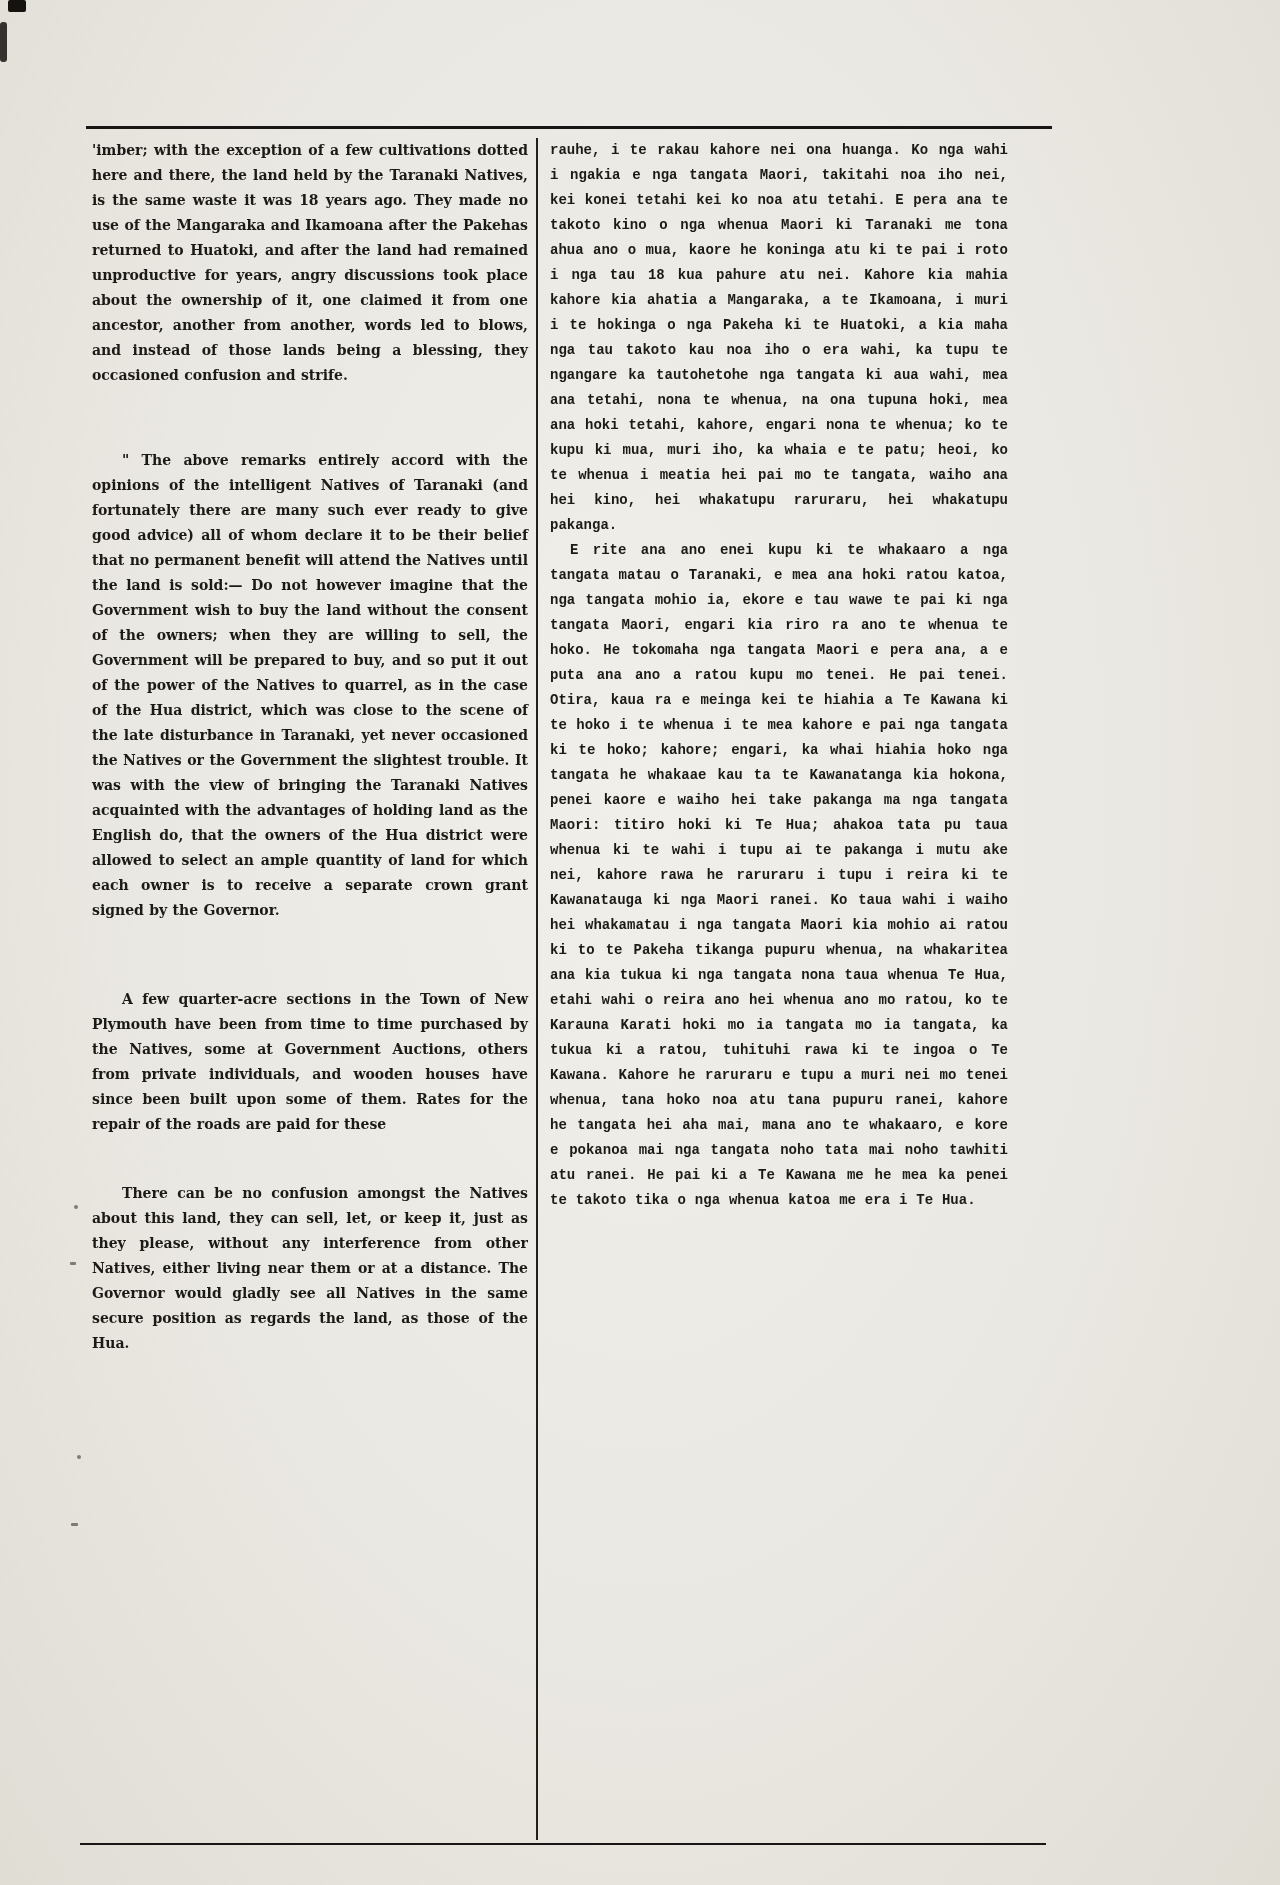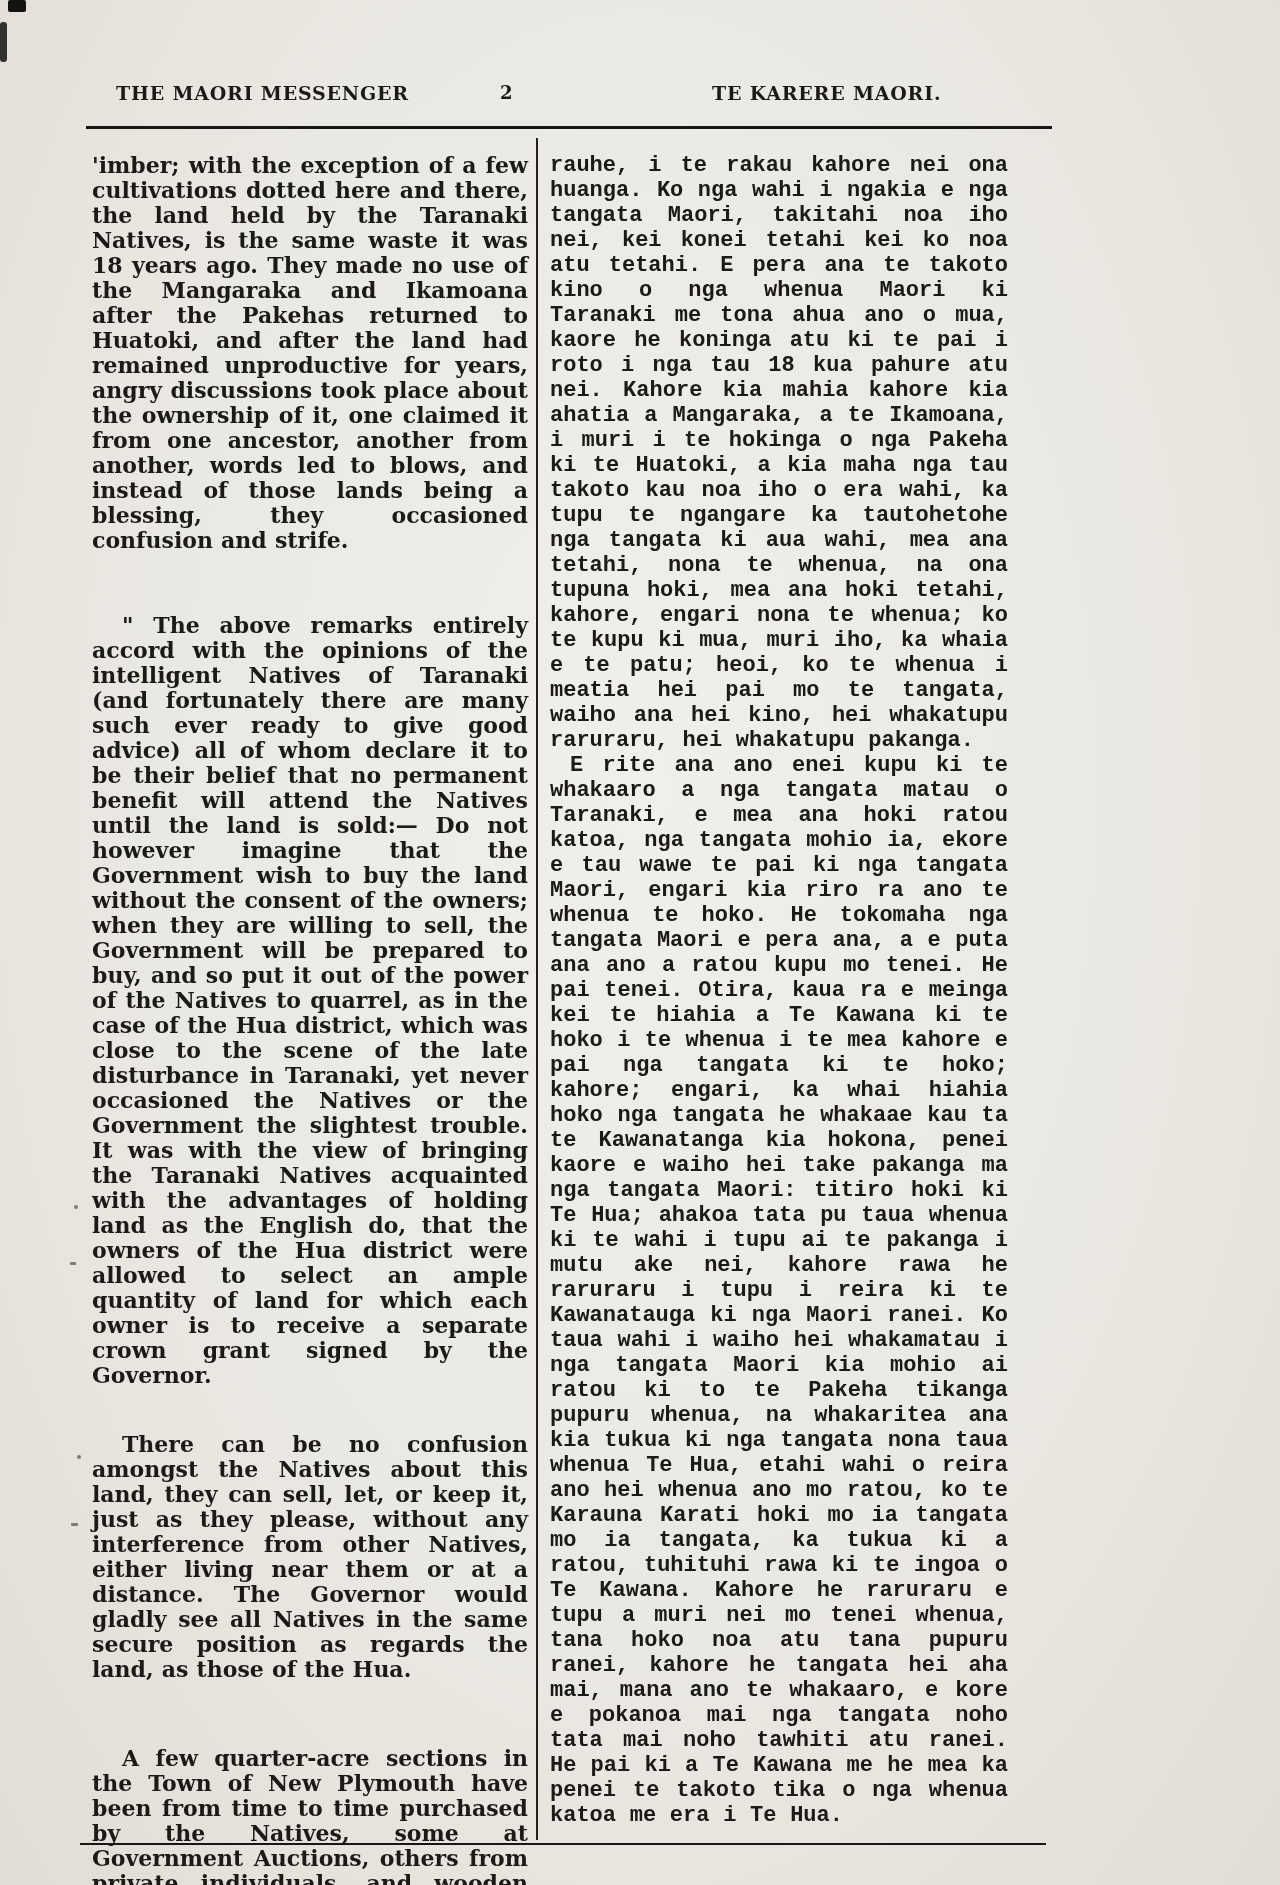--- a/index.html
+++ b/index.html
@@ -46,26 +46,25 @@
   .columns {
     position: absolute;
     top: 138px;
     left: 92px;
     width: 916px;
     height: 1702px;
     display: flex;
     align-items: stretch;
   }
   .col {
-    font-size: 22px;
+    font-size: 14px;
     line-height: 25px;
     font-weight: bold;
     text-align: justify;
     word-spacing: 0.5px;
-    margin-top: 15px;
   }
   .col p {
     margin: 0;
   }
   .col-left  { width: 436px; }
   .col-right { flex: 1; font-family: Liberation Mono, monospace; }
   .divider {
     width: 2px;
     background: #232019;
     margin-left: 8px;
@@ -101,35 +100,30 @@
 
 <div class="sheet">
 
   <div class="artifact art-1"></div>
   <div class="artifact art-2"></div>
   <div class="speck sp-1"></div>
   <div class="speck sp-2"></div>
   <div class="speck sp-3"></div>
   <div class="speck sp-4"></div>
 
-  <div class="masthead">
-    <span class="m-left">THE MAORI MESSENGER</span>
-    <span class="m-num">2</span>
-    <span class="m-right">TE KARERE MAORI.</span>
-  </div>
 
   <div class="rule rule-top"></div>
 
   <div class="columns">
 
     <div class="col col-left">
       <p>'imber; with the exception of a few cultivations dotted here and there, the land held by the Taranaki Natives, is the same waste it was 18 years ago. They made no use of the Mangaraka and Ikamoana after the Pakehas returned to Huatoki, and after the land had remained unproductive for years, angry discussions took place about the ownership of it, one claimed it from one ancestor, another from another, words led to blows, and instead of those lands being a blessing, they occasioned confusion and strife.</p>
       <p class="indent-lg gap-a">" The above remarks entirely accord with the opinions of the intelligent Natives of Taranaki (and fortunately there are many such ever ready to give good advice) all of whom declare it to be their belief that no permanent benefit will attend the Natives until the land is sold:— Do not however imagine that the Government wish to buy the land without the consent of the owners; when they are willing to sell, the Government will be prepared to buy, and so put it out of the power of the Natives to quarrel, as in the case of the Hua district, which was close to the scene of the late disturbance in Taranaki, yet never occasioned the Natives or the Government the slightest trouble. It was with the view of bringing the Taranaki Natives acquainted with the advantages of holding land as the English do, that the owners of the Hua district were allowed to select an ample quantity of land for which each owner is to receive a separate crown grant signed by the Governor.</p>
+      <p class="indent-lg gap-c">A few quarter-acre sections in the Town of New Plymouth have been from time to time purchased by the Natives, some at Government Auctions, others from private individuals, and wooden houses have since been built upon some of them. Rates for the repair of the roads are paid for these</p>
       <p class="indent-lg gap-b">There can be no confusion amongst the Natives about this land, they can sell, let, or keep it, just as they please, without any interference from other Natives, either living near them or at a distance. The Governor would gladly see all Natives in the same secure position as regards the land, as those of the Hua.</p>
-      <p class="indent-lg gap-c">A few quarter-acre sections in the Town of New Plymouth have been from time to time purchased by the Natives, some at Government Auctions, others from private individuals, and wooden houses have since been built upon some of them. Rates for the repair of the roads are paid for these</p>
     </div>
 
     <div class="divider"></div>
 
     <div class="col col-right">
       <p>rauhe, i te rakau kahore nei ona huanga. Ko nga wahi i ngakia e nga tangata Maori, takitahi noa iho nei, kei konei tetahi kei ko noa atu tetahi. E pera ana te takoto kino o nga whenua Maori ki Taranaki me tona ahua ano o mua, kaore he koninga atu ki te pai i roto i nga tau 18 kua pahure atu nei. Kahore kia mahia kahore kia ahatia a Mangaraka, a te Ikamoana, i muri i te hokinga o nga Pakeha ki te Huatoki, a kia maha nga tau takoto kau noa iho o era wahi, ka tupu te ngangare ka tautohetohe nga tangata ki aua wahi, mea ana tetahi, nona te whenua, na ona tupuna hoki, mea ana hoki tetahi, kahore, engari nona te whenua; ko te kupu ki mua, muri iho, ka whaia e te patu; heoi, ko te whenua i meatia hei pai mo te tangata, waiho ana hei kino, hei whakatupu raruraru, hei whakatupu pakanga.</p>
       <p class="indent-sm">E rite ana ano enei kupu ki te whakaaro a nga tangata matau o Taranaki, e mea ana hoki ratou katoa, nga tangata mohio ia, ekore e tau wawe te pai ki nga tangata Maori, engari kia riro ra ano te whenua te hoko. He tokomaha nga tangata Maori e pera ana, a e puta ana ano a ratou kupu mo tenei. He pai tenei. Otira, kaua ra e meinga kei te hiahia a Te Kawana ki te hoko i te whenua i te mea kahore e pai nga tangata ki te hoko; kahore; engari, ka whai hiahia hoko nga tangata he whakaae kau ta te Kawanatanga kia hokona, penei kaore e waiho hei take pakanga ma nga tangata Maori: titiro hoki ki Te Hua; ahakoa tata pu taua whenua ki te wahi i tupu ai te pakanga i mutu ake nei, kahore rawa he raruraru i tupu i reira ki te Kawanatauga ki nga Maori ranei. Ko taua wahi i waiho hei whakamatau i nga tangata Maori kia mohio ai ratou ki to te Pakeha tikanga pupuru whenua, na whakaritea ana kia tukua ki nga tangata nona taua whenua Te Hua, etahi wahi o reira ano hei whenua ano mo ratou, ko te Karauna Karati hoki mo ia tangata mo ia tangata, ka tukua ki a ratou, tuhituhi rawa ki te ingoa o Te Kawana. Kahore he raruraru e tupu a muri nei mo tenei whenua, tana hoko noa atu tana pupuru ranei, kahore he tangata hei aha mai, mana ano te whakaaro, e kore e pokanoa mai nga tangata noho tata mai noho tawhiti atu ranei. He pai ki a Te Kawana me he mea ka penei te takoto tika o nga whenua katoa me era i Te Hua.</p>
     </div>
 
   </div>

